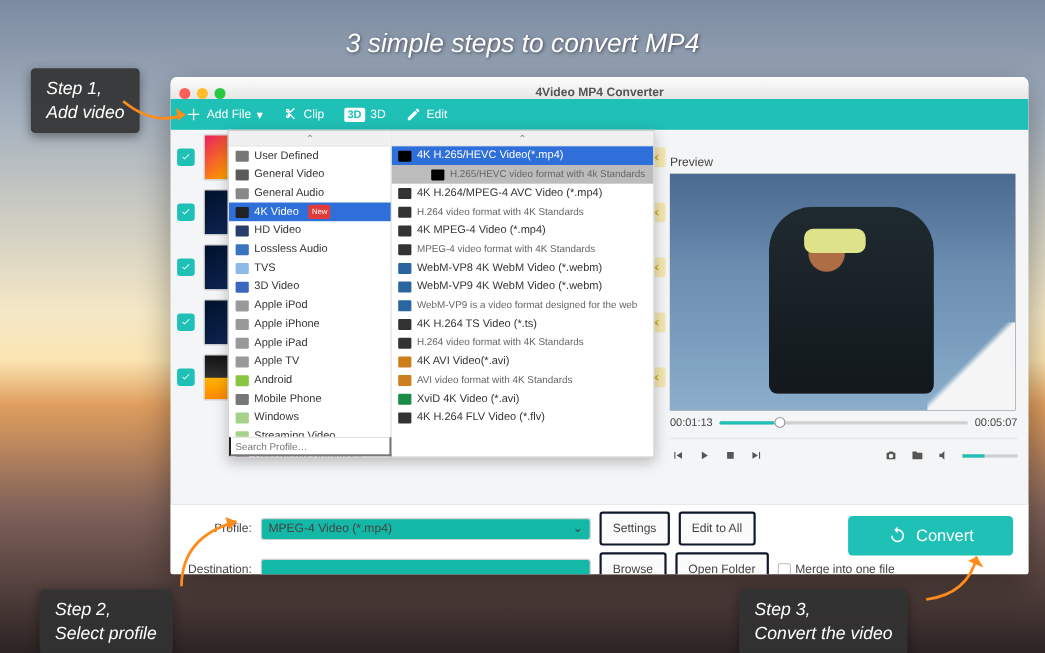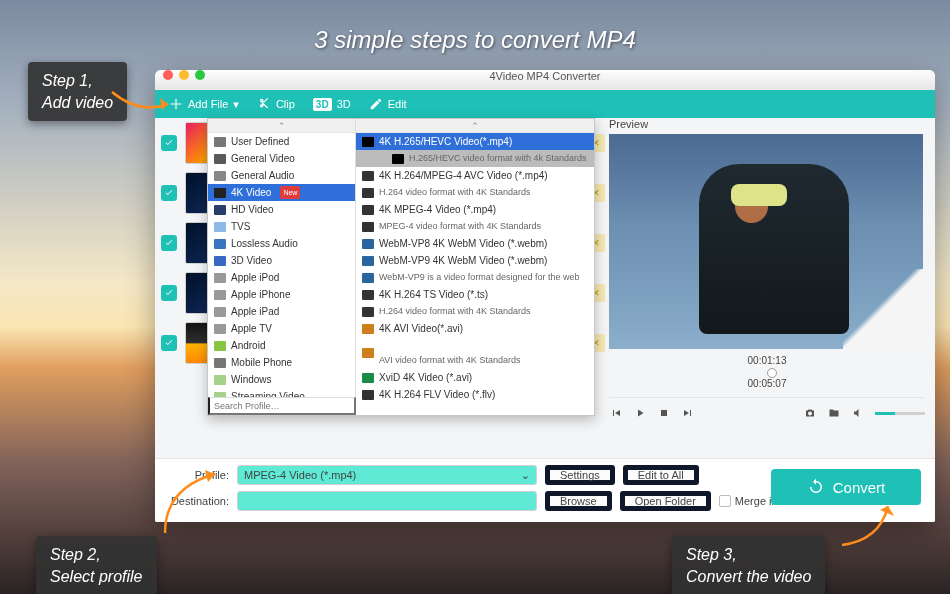--- a/index.html
+++ b/index.html
@@ -7,33 +7,33 @@
   width: 950px; height: 594px; overflow: hidden;
   background: linear-gradient(180deg,#7b8aa0 0%,#a5b1bf 18%,#f5e8c6 48%,#fbe5b2 55%,#e09e5e 62%,#80625a 78%,#2b2323 100%);
   position: relative;
 }
 
 .headline { position:absolute; top:26px; left:0; right:0; text-align:center; font-style:italic; font-size:24px; color:#fff; text-shadow:1px 1px 3px rgba(0,0,0,.5);}
 
 
 .window { position:absolute; left:155px; top:70px; width:780px; height:452px; background:#f4f5f6; border-radius:6px 6px 2px 2px; box-shadow:0 10px 30px rgba(0,0,0,.35); overflow:hidden; }
 
-.titlebar { height:20px; background:linear-gradient(#fdfdfd,#e6e6e6); display:flex; align-items:flex-start; position:relative; font-size:11px; color:#555; }
+.titlebar { height:20px; background:linear-gradient(#fdfdfd,#e6e6e6); display:flex; align-items:flex-end; position:relative; font-size:11px; color:#555;font-weight:bold; }
 .tlights { display:flex; gap:6px; padding-left:8px; }
 .tl { width:10px; height:10px; border-radius:50%; }
 .tl.r{background:#ff5f57;} .tl.y{background:#ffbd2e;} .tl.g{background:#28c840;}
 .titlebar .ttl{ position:absolute; left:0; right:0; text-align:center; pointer-events:none;}
 
 .toolbar { height:28px; background:#1fc0b6; display:flex; align-items:center; gap:18px; padding-left:14px; font-size:11px; color:#fff; }
 .toolbar .tool{ display:flex; align-items:center; gap:5px; cursor:pointer;}
 .toolbar svg{ width:14px; height:14px; fill:#fff; }
 
 .content { position:absolute; top:48px; left:0; right:0; bottom:64px; display:flex; }
 .left-pane { flex:1; position:relative; padding:8px; }
-.right-pane{ width:330px; padding:0 10px 0 4px; }
+.right-pane{ width:330px; padding:24px 10px 0 4px; }
 
 
 .vlst { position:absolute; left:6px; top:4px; right:0; bottom:0; }
 .vrow { display:flex; align-items:center; gap:8px; margin-bottom:8px; }
 .chk { width:16px; height:16px; background:#1fc0b6; border-radius:3px; display:flex; align-items:center; justify-content:center; }
 .chk svg{ width:10px; height:10px; fill:#fff;}
 .th { width:52px; height:42px; border:1px solid #d0d0d0; background:#111; border-radius:2px; position:relative; overflow:hidden;}
 .th.f1{ background:linear-gradient(135deg,#e91e63,#ff9800 60%,#4caf50);}
 .th.f2{ background:linear-gradient(135deg,#001028,#0d2450 60%,#153a80);}
 .th.f4{ background:linear-gradient(180deg,#141414 0%,#303030 50%,#ffb300 52%,#ff8800 100%);}
@@ -58,36 +58,36 @@
 .badge-new{ background:#e13c3c; color:#fff; font-size:7px; padding:0 3px; border-radius:2px; margin-left:4px;}
 .msearch{ position:absolute; left:0; bottom:0; width:148px; height:18px; border-top:1px solid #ddd; padding:2px 4px; font-size:9px; color:#999; background:#fff;}
 
 
 .phead{ font-size:11px; color:#444; margin-bottom:4px;}
 .pvideo{ width:314px; height:215px; background:#222; position:relative; overflow:hidden;}
 .pvideo .sky{position:absolute; inset:0; background:linear-gradient(180deg,#4a6a8f 0%,#6b8db0 40%,#8aaecb 100%);}
 .pvideo .person{ position:absolute; left:90px; top:30px; width:150px; height:170px; background:radial-gradient(circle at 35% 25%,#ae6d45 0 16px,transparent 17px), linear-gradient(#1f2a30,#12181c); border-radius:40px 40px 8px 8px;}
 .pvideo .gog{ position:absolute; left:122px; top:50px; width:56px; height:22px; background:#dee38a; border-radius:8px;}
 .pvideo .snow{ position:absolute; right:0; bottom:0; width:80px; height:80px; background:linear-gradient(135deg,transparent 45%,#f5f5f5 50%);}
-.ptime{ display:flex; align-items:center; gap:6px; font-size:10px; color:#444; margin-top:6px;flex-direction:column;}
+.ptime{ display:flex; align-items:center; gap:6px; font-size:10px; color:#444; margin-top:6px;}
 .slider{ flex:1; height:3px; background:#d0d0d0; position:relative; border-radius:2px;}
 .slider .fill{ position:absolute; left:0; top:0; bottom:0; width:22%; background:#1fc0b6; border-radius:2px;}
 .slider .knob{ position:absolute; left:22%; top:-4px; width:10px; height:10px; background:#fff; border:1px solid #999; border-radius:50%;}
 .pctrl{ display:flex; align-items:center; gap:10px; margin-top:8px; font-size:11px; color:#555; border-top:1px solid #e5e5e5; padding-top:8px;}
 .pctrl .ic{ width:14px; height:14px; display:flex; align-items:center; justify-content:center;}
 .pctrl svg{ width:12px; height:12px; fill:#555;}
 
 
 .bbar{ position:absolute; left:0; right:0; bottom:0; height:64px; background:#fff; border-top:1px solid #e5e5e5; padding:6px 10px; font-size:11px; color:#444;}
 .brow{ display:flex; align-items:center; gap:8px; margin-bottom:6px;}
 .brow label{ width:64px; text-align:right;}
-.finput{ height:20px; border:1px solid #cfcfcf; border-radius:3px; background:#5eead4; padding:0 6px; display:flex; align-items:center;}
+.finput{ height:20px; border:1px solid #cfcfcf; border-radius:3px; background:#14b8a6; padding:0 6px; display:flex; align-items:center;}
 .finput.profile{ width:300px; justify-content:space-between;}
 .finput.dest{ width:300px;}
-.btn{ height:20px; padding:0 10px; border:5px solid #0f172a; border-radius:3px; background:#fbfbfb; display:flex; align-items:center; cursor:pointer;}
+.btn{ height:31px; padding:0 10px; border:2px solid #0f172a; border-radius:3px; background:#fbfbfb; display:flex; align-items:center; cursor:pointer;}
 .convert-btn{ position:absolute; right:14px; top:10px; width:150px; height:36px; background:#1fc0b6; color:#fff; border-radius:4px; display:flex; align-items:center; justify-content:center; gap:8px; font-size:15px; font-weight:500; cursor:pointer;}
 .convert-btn svg{ width:18px; height:18px; fill:#fff;}
 .mergebox{ display:flex; align-items:center; gap:4px;}
 .mergebox .cb{ width:12px; height:12px; border:1px solid #bbb; border-radius:2px;}
 
 
 .call{ position:absolute; background:rgba(50,50,50,.92); color:#fff; font-style:italic; font-size:16px; padding:8px 14px; border-radius:4px; line-height:1.35; box-shadow:0 3px 10px rgba(0,0,0,.4);}
 .call.c1{ left:28px; top:62px;}
 .call.c2{ left:36px; top:536px;}
 .call.c3{ left:672px; top:536px;}
@@ -222,26 +222,26 @@
             <div class="mitem sel">
               <span class="mi k4"></span>
               <span>4K Video</span>
               <span class="badge-new">New</span>
             </div>
             <div class="mitem">
               <span class="mi hd"></span>
               <span>HD Video</span>
             </div>
             <div class="mitem">
+              <span class="mi la"></span>
+              <span>Lossless Audio</span>
+            </div>
+            <div class="mitem">
               <span class="mi tv"></span>
               <span>TVS</span>
-            </div>
-            <div class="mitem">
-              <span class="mi la"></span>
-              <span>Lossless Audio</span>
             </div>
             <div class="mitem">
               <span class="mi d3"></span>
               <span>3D Video</span>
             </div>
             <div class="mitem">
               <span class="mi ap"></span>
               <span>Apple iPod</span>
             </div>
             <div class="mitem">
@@ -322,21 +322,21 @@
             <div class="mitem">
               <span class="mi avc"></span>
               <span style="font-size:9px;color:#666;">H.264 video format with 4K Standards</span>
             </div>
             <div class="mitem">
               <span class="mi avi"></span>
               <span style="">4K AVI Video(*.avi)</span>
             </div>
             <div class="mitem">
               <span class="mi avi"></span>
-              <span style="font-size:9px;color:#666;margin-top:15px;">AVI video format with 4K Standards</span>
+              <span style="font-size:9px;color:#666;">AVI video format with 4K Standards</span>
             </div>
             <div class="mitem">
               <span class="mi xv"></span>
               <span style="">XviD 4K Video (*.avi)</span>
             </div>
             <div class="mitem">
               <span class="mi avc"></span>
               <span style="">4K H.264 FLV Video (*.flv)</span>
             </div>
           </div>

